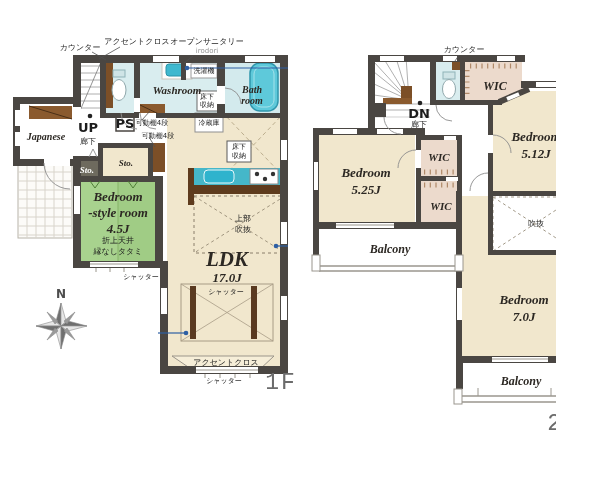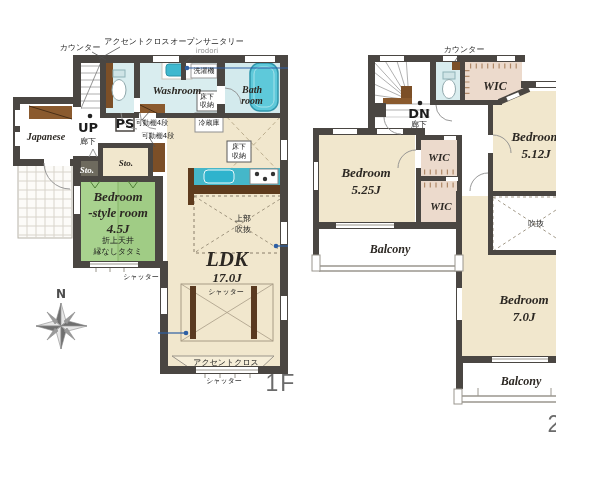--- a/index.html
+++ b/index.html
@@ -7,21 +7,21 @@
           font-family:"Liberation Sans",sans-serif;}
   #plan-svg{position:absolute;left:0;top:0;}
   .lbl{position:absolute;transform:translate(-50%,-50%);white-space:nowrap;color:#1c1c1c;
        font-family:"DejaVu Sans",sans-serif;line-height:1;}
   .jp7{font-size:7px;} .jp8{font-size:8px;} .jp9{font-size:13px;font-weight:bold;}
   .serif{font-family:"Liberation Serif","DejaVu Serif",serif;font-style:italic;font-weight:bold;color:#2c2823;}
   .fs9{font-size:9px;} .fs10{font-size:10px;} .fs11{font-size:11px;} .fs12{font-size:12px;}
   .fs13{font-size:13px;} .fs15{font-size:21px;}
   .muted{color:#949494;font-weight:normal;}
   .white{color:#fff;}
-  .floorlabel{font-size:23px;color:#6b6b6b;letter-spacing:2px;font-family:Liberation Sans, sans-serif;}
+  .floorlabel{font-size:23px;color:#6b6b6b;letter-spacing:2px;font-family:Liberation Mono, monospace;}
   .compassN{font-size:12px;color:#4d4d4d;font-weight:bold;}
 </style>
 </head>
 <body>
 
 <div id="canvas">
 
 <svg id="plan-svg" width="600" height="488" viewBox="0 0 600 488">
 
   <g>

